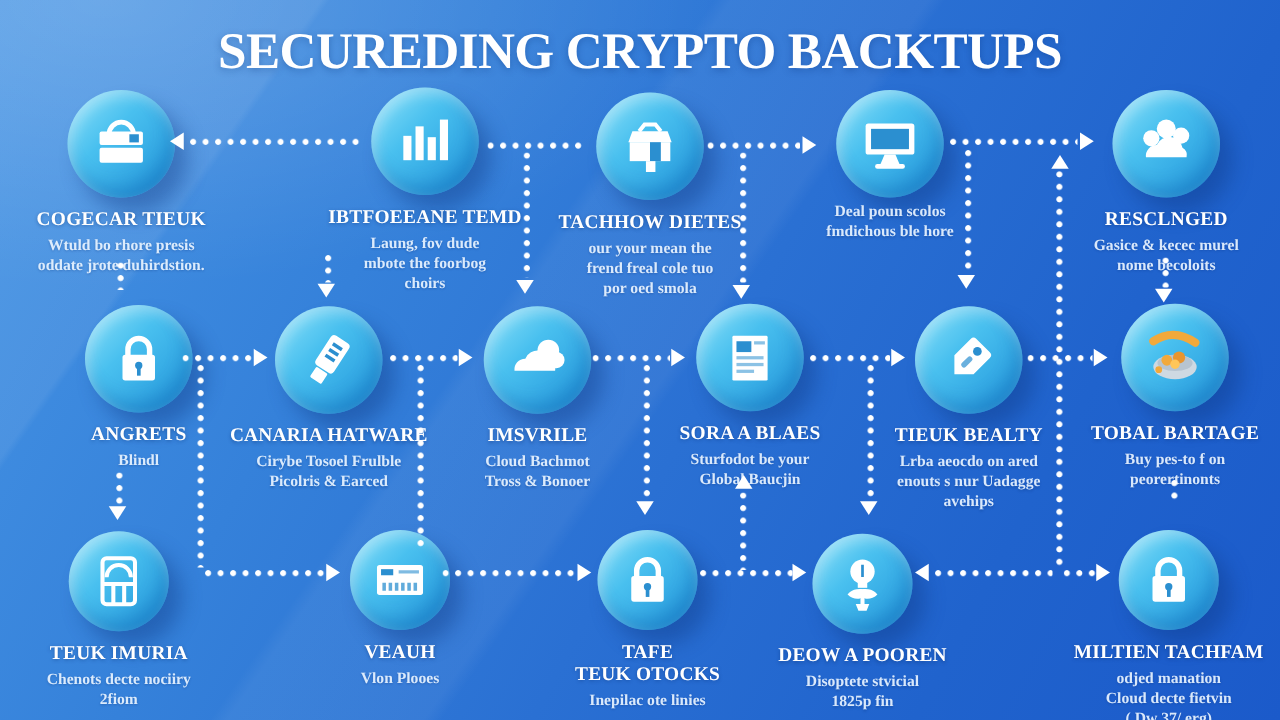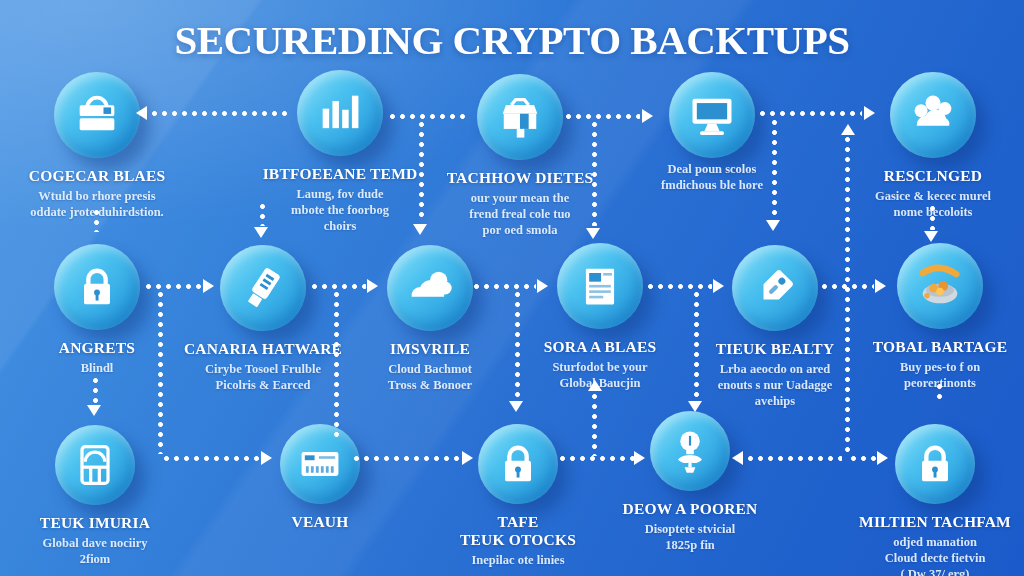--- a/index.html
+++ b/index.html
@@ -64,21 +64,21 @@
 
   <div class="node" style="left:97px;top:72px">
     <div class="circle">
       <svg viewBox="0 0 48 48">
           <path d="M15 17 a9 9 0 0 1 18 0" fill="none" stroke="#fff" stroke-width="3.6"></path>
           <rect x="8" y="15" width="32" height="10" rx="1.5" fill="#fff"></rect>
           <rect x="8" y="27" width="32" height="11" rx="1.5" fill="#fff"></rect>
           <rect x="30" y="17" width="7" height="6" fill="#2b8fd0"></rect>
         </svg>
     </div>
-    <div class="ntitle">COGECAR BLAES</div>
+    <div class="ntitle">COGECAR TIEUK</div>
     <div class="ndesc">Wtuld bo rhore presis
 oddate jrote duhirdstion.</div>
   </div>
 
   <div class="node" style="left:340px;top:70px">
     <div class="circle">
       <svg viewBox="0 0 48 48">
           <rect x="8" y="20" width="6" height="18" fill="#fff"></rect>
           <rect x="17" y="13" width="6" height="25" fill="#fff"></rect>
           <rect x="26" y="21" width="6" height="17" fill="#fff"></rect>
@@ -127,21 +127,21 @@
           <circle cx="24" cy="13" r="7" fill="#fff"></circle>
           <circle cx="35" cy="18" r="6" fill="#fff"></circle>
           <path d="M9 34 a8 8 0 0 1 8-9 a10 10 0 0 1 19 2 a6.5 6.5 0 0 1 3 7 z" fill="#fff"></path>
         </svg>
     </div>
     <div class="ntitle">RESCLNGED</div>
     <div class="ndesc">Gasice &amp; kecec murel
 nome becoloits</div>
   </div>
 
-  <div class="node" style="left:97px;top:244px">
+  <div class="node" style="left:111px;top:244px">
     <div class="circle">
       <svg viewBox="0 0 48 48">
           <path d="M16 22 v-5 a8 8 0 0 1 16 0 v5" fill="none" stroke="#fff" stroke-width="4"></path>
           <rect x="12" y="21" width="24" height="19" rx="2" fill="#fff"></rect>
           <circle cx="24" cy="29" r="2.7" fill="#2b8fd0"></circle>
           <rect x="22.7" y="30" width="2.7" height="6.5" fill="#2b8fd0"></rect>
         </svg>
     </div>
     <div class="ntitle">ANGRETS</div>
     <div class="ndesc">Blindl</div>
@@ -230,51 +230,52 @@
     <div class="circle">
       <svg viewBox="0 0 48 48">
           <rect x="12" y="7" width="24" height="34" rx="3" fill="none" stroke="#fff" stroke-width="3"></rect>
           <path d="M15 21 a9 9 0 0 1 18 0" fill="none" stroke="#fff" stroke-width="3"></path>
           <line x1="12" y1="26" x2="36" y2="26" stroke="#fff" stroke-width="3"></line>
           <line x1="20" y1="26" x2="20" y2="41" stroke="#fff" stroke-width="3"></line>
           <line x1="28" y1="26" x2="28" y2="41" stroke="#fff" stroke-width="3"></line>
         </svg>
     </div>
     <div class="ntitle">TEUK IMURIA</div>
-    <div class="ndesc">Global dave nociiry
+    <div class="ndesc">Chenots decte nociiry
 2fiom</div>
   </div>
 
   <div class="node small" style="left:320px;top:424px">
     <div class="circle">
       <svg viewBox="0 0 48 48">
           <rect x="7" y="13" width="34" height="22" rx="2" fill="#fff"></rect>
           <rect x="10" y="16" width="9" height="4.5" fill="#2b8fd0"></rect>
           <line x1="23" y1="18" x2="38" y2="18" stroke="#2b8fd0" stroke-width="2.4" opacity=".6"></line>
           <line x1="11" y1="29" x2="37" y2="29" stroke="#2b8fd0" stroke-width="6" stroke-dasharray="2.6 2" opacity=".75"></line>
         </svg>
     </div>
     <div class="ntitle">VEAUH</div>
+    <div class="ndesc">Vlon Plooes</div>
   </div>
 
   <div class="node small" style="left:518px;top:424px">
     <div class="circle">
       <svg viewBox="0 0 48 48">
           <path d="M16 22 v-5 a8 8 0 0 1 16 0 v5" fill="none" stroke="#fff" stroke-width="4"></path>
           <rect x="12" y="21" width="24" height="19" rx="2" fill="#fff"></rect>
           <circle cx="24" cy="29" r="2.7" fill="#2b8fd0"></circle>
           <rect x="22.7" y="30" width="2.7" height="6.5" fill="#2b8fd0"></rect>
         </svg>
     </div>
     <div class="ntitle">TAFE
 TEUK OTOCKS</div>
     <div class="ndesc">Inepilac ote linies</div>
   </div>
 
-  <div class="node small" style="left:690px;top:411px">
+  <div class="node small" style="left:690px;top:427px">
     <div class="circle">
       <svg viewBox="0 0 48 48">
           <circle cx="24" cy="15" r="9" fill="#fff"></circle>
           <rect x="20.5" y="23" width="7" height="4" fill="#fff"></rect>
           <path d="M24 28 c-8-1-11 4-11 4 c4 4 10 4 11 1 c1 3 7 3 11-1 c0 0-3-5-11-4 z" fill="#fff"></path>
           <line x1="24" y1="28" x2="24" y2="39" stroke="#fff" stroke-width="3"></line>
           <path d="M19 39 h10 l-2 5 h-6 z" fill="#fff"></path>
           <line x1="24" y1="10" x2="24" y2="19" stroke="#2b8fd0" stroke-width="2"></line>
         </svg>
     </div>

